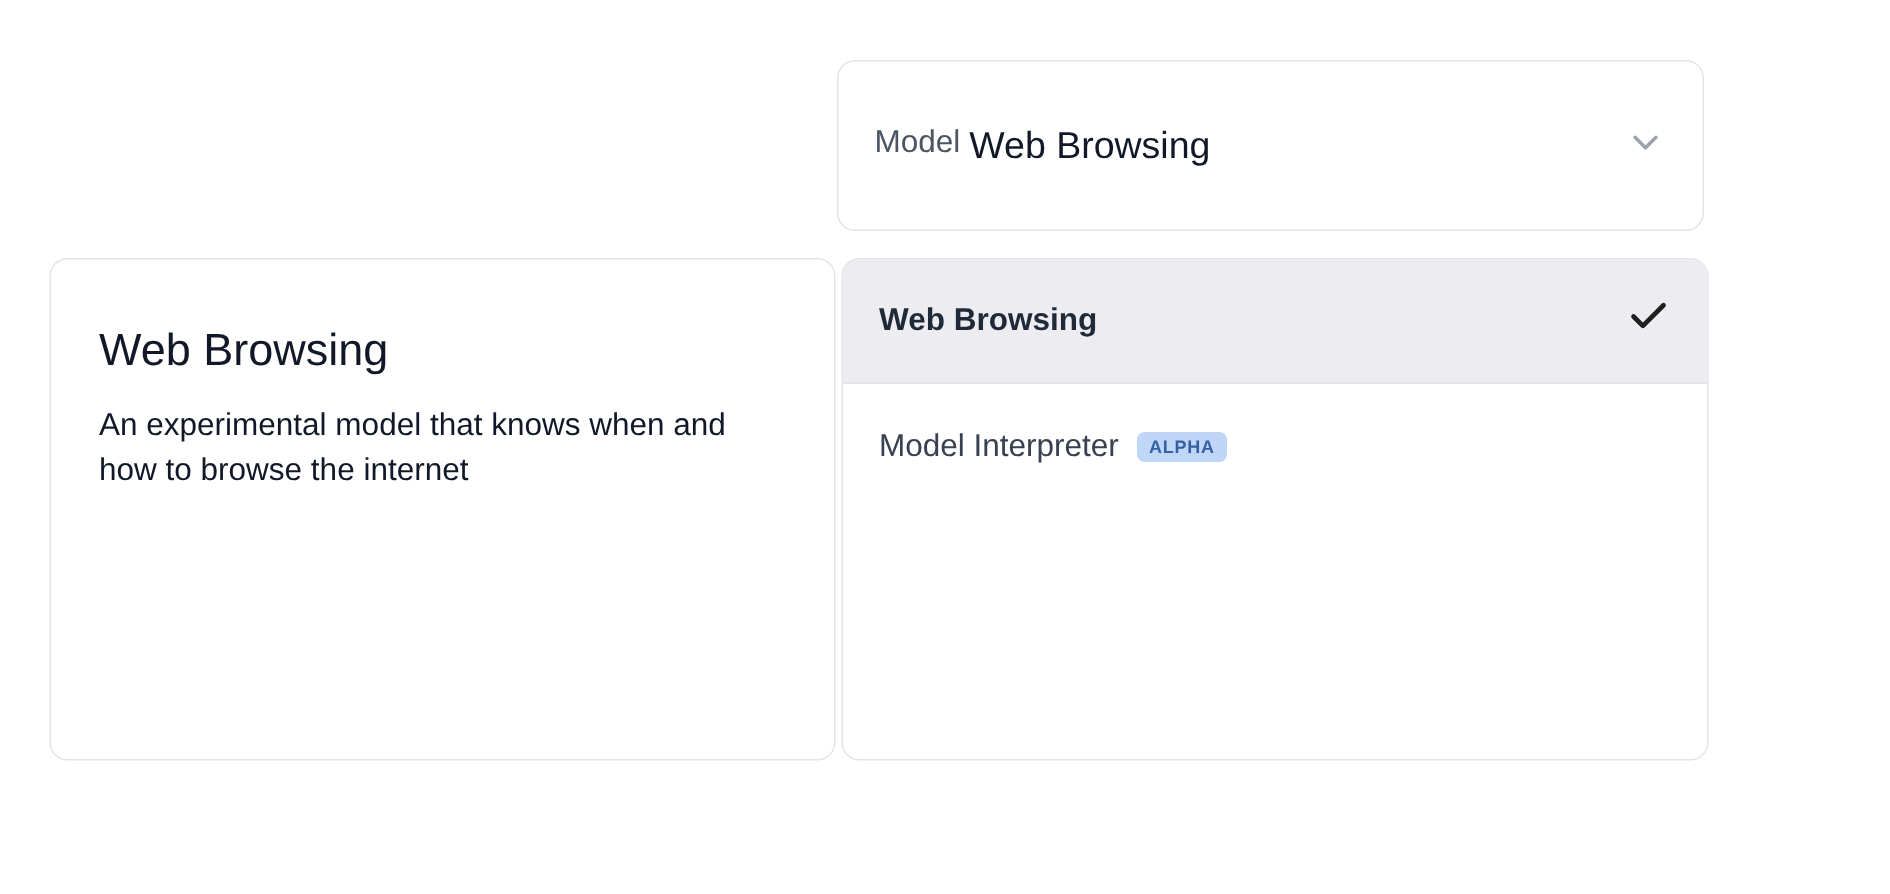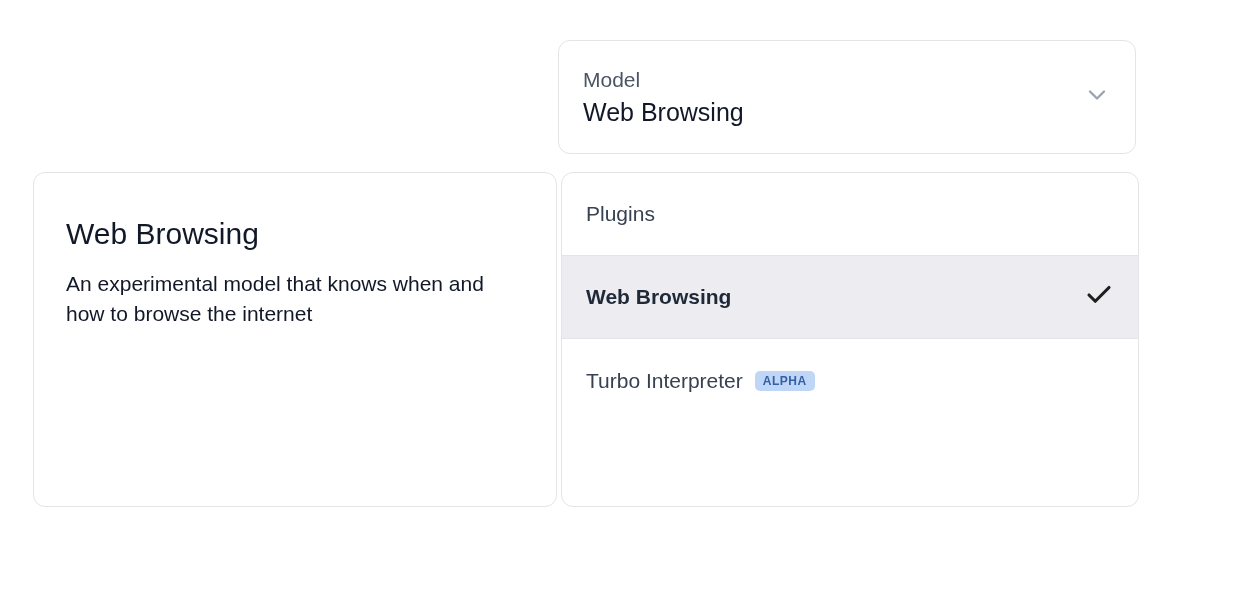--- a/index.html
+++ b/index.html
@@ -30,21 +30,21 @@
       border-radius: 12px;
       padding: 18px 24px;
       background: #ffffff;
       display: flex;
       align-items: center;
       justify-content: space-between;
       cursor: pointer;
     }
     .model-selector-text {
       display: flex;
-      flex-direction: column;
+      flex-direction: row;
       gap: 6px;
     }
     .model-label {
       font-size: 21px;
       color: #4b5563;
       font-weight: 400;
     }
     .model-value {
       font-size: 25px;
       color: #111827;
@@ -146,41 +146,36 @@
 
   <div class="lower-row">
 
     <div class="info-panel">
       <div class="info-title">Web Browsing</div>
       <div class="info-desc">An experimental model that knows when and how to browse the internet</div>
     </div>
 
     <div class="dropdown-list">
 
-      <div class="dropdown-item">
-        <div class="dropdown-item-left">
-          <span>Plugins</span>
-        </div>
-      </div>
 
 
       <div class="dropdown-item selected">
         <div class="dropdown-item-left">
           <span>Web Browsing</span>
         </div>
         <span class="check">
           <svg width="30" height="30" viewBox="0 0 24 24" fill="none" stroke="currentColor" stroke-width="2.5" stroke-linecap="round" stroke-linejoin="round">
               <polyline points="20 6 9 17 4 12"></polyline>
             </svg>
         </span>
       </div>
 
       <div class="dropdown-item">
         <div class="dropdown-item-left">
-          <span>Turbo Interpreter</span>
+          <span>Model Interpreter</span>
           <span class="badge">ALPHA</span>
         </div>
       </div>
 
     </div>
 
   </div>
 
 </div>
 

